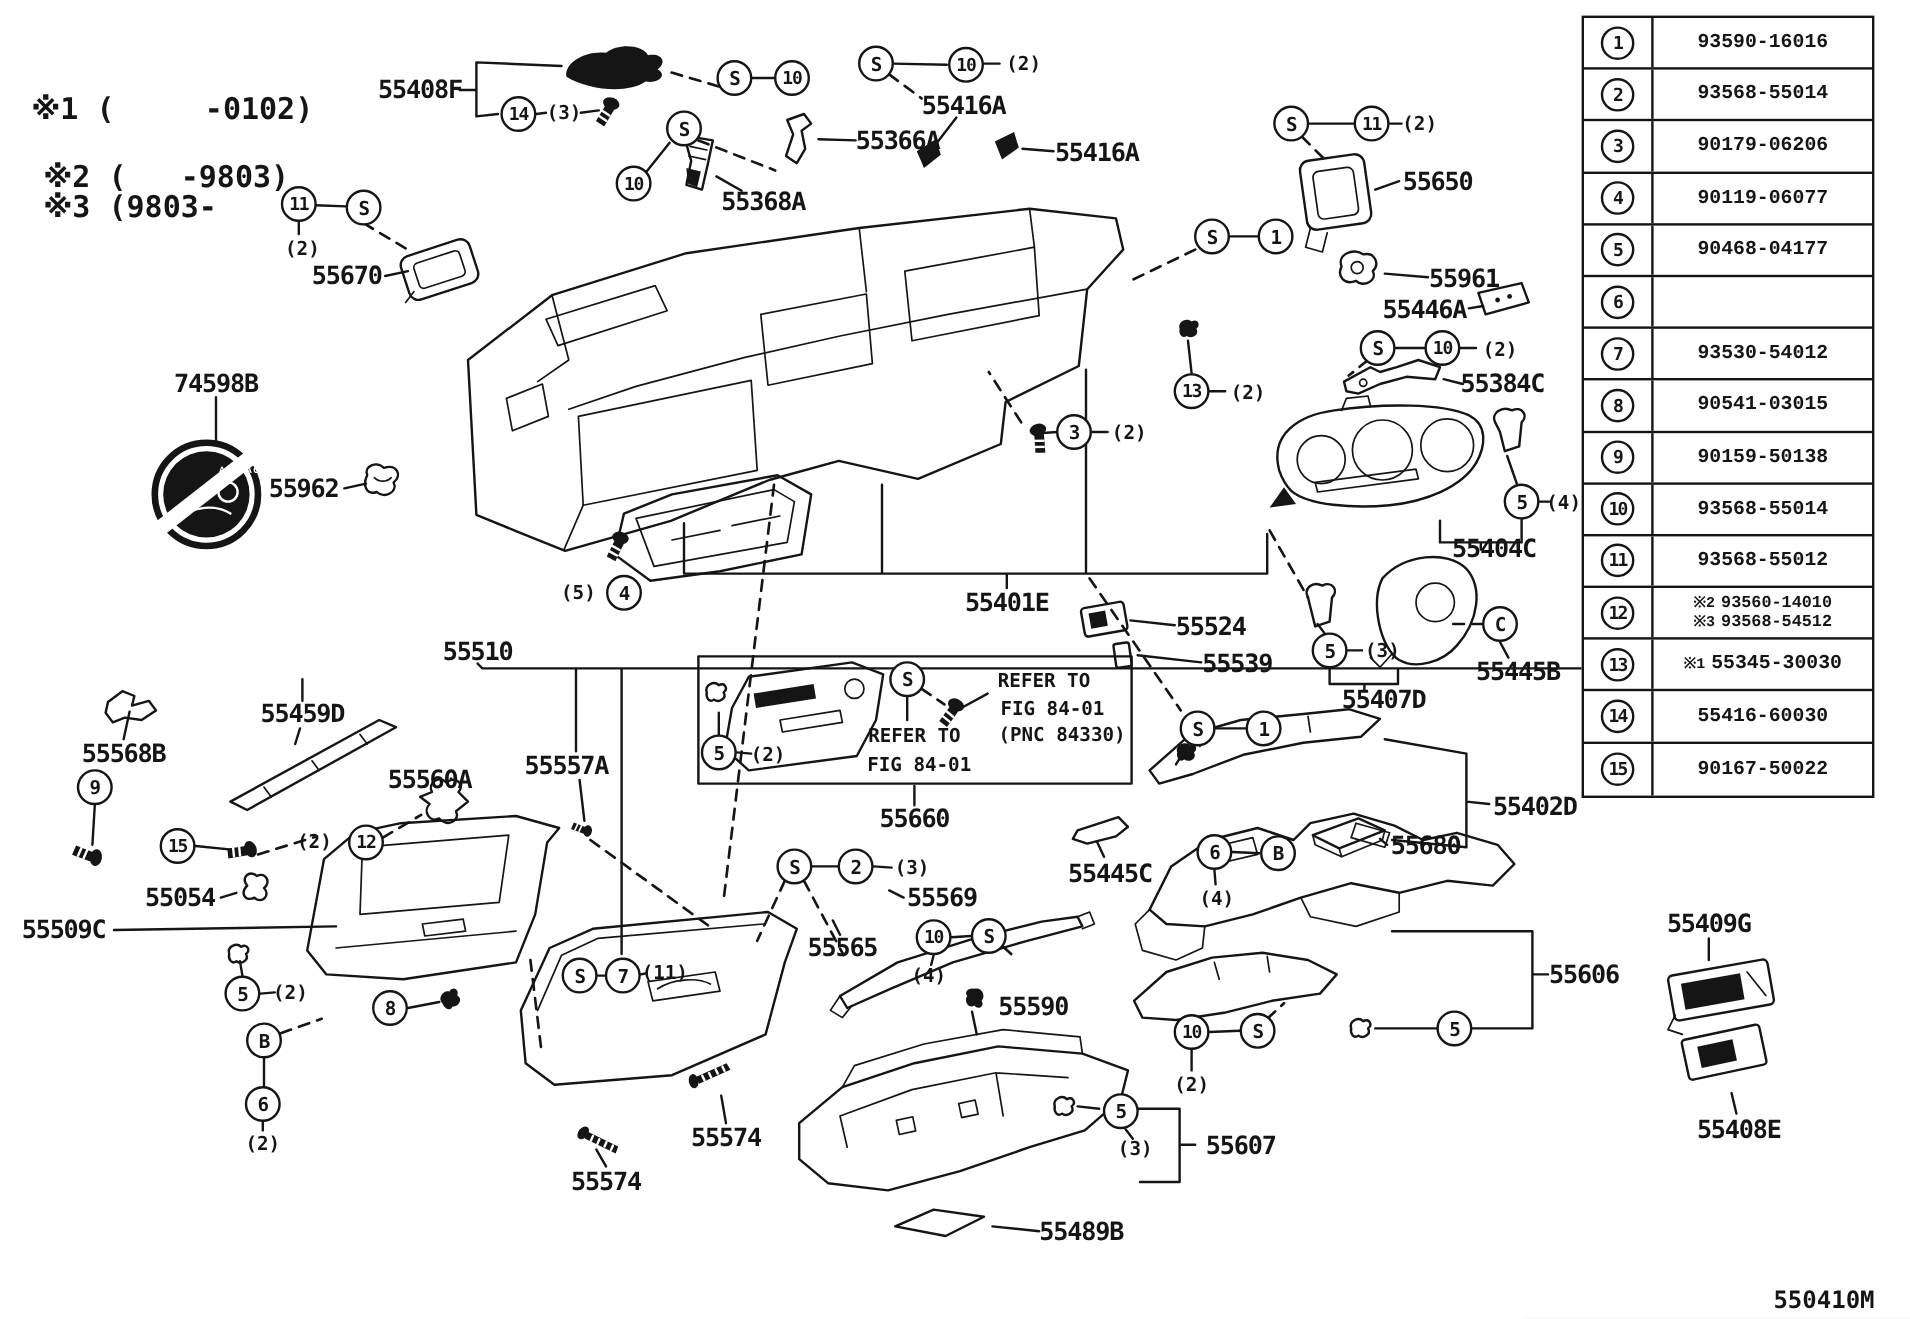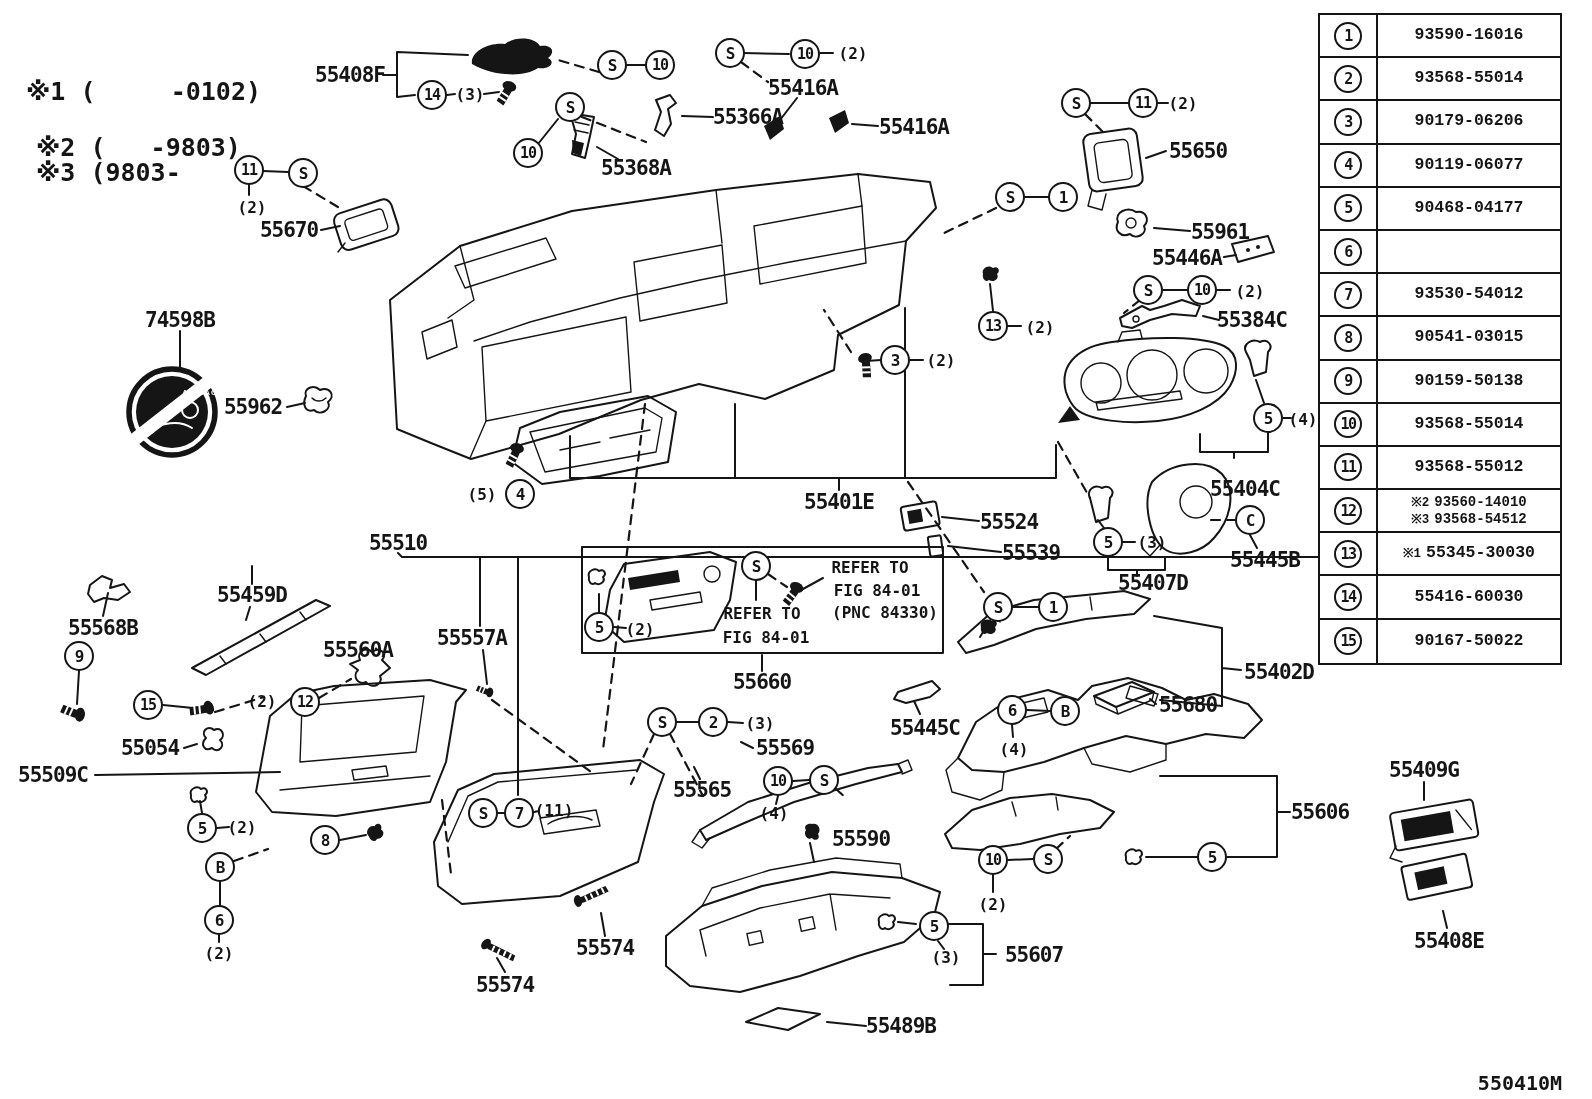--- a/index.html
+++ b/index.html
@@ -267,21 +267,21 @@
       <div class="plabel" style="left: 748px; top: 117px;">55366A</div>
       <div class="plabel" style="left: 914px; top: 127px;">55416A</div>
       <div class="plabel" style="left: 636px; top: 168px;">55368A</div>
       <div class="plabel" style="left: 1198px; top: 151px;">55650</div>
       <div class="plabel" style="left: 289px; top: 230px;">55670</div>
       <div class="plabel" style="left: 1220px; top: 232px;">55961</div>
       <div class="plabel" style="left: 1187px; top: 258px;">55446A</div>
       <div class="plabel" style="left: 1252px; top: 320px;">55384C</div>
       <div class="plabel" style="left: 180px; top: 320px;">74598B</div>
       <div class="plabel" style="left: 253px; top: 407px;">55962</div>
-      <div class="plabel" style="left: 1245px; top: 457px; margin-top: 32px;">55404C</div>
+      <div class="plabel" style="left: 1245px; top: 457px;">55404C</div>
       <div class="plabel" style="left: 839px; top: 502px;">55401E</div>
       <div class="plabel" style="left: 1009px; top: 522px;">55524</div>
       <div class="plabel" style="left: 1031px; top: 553px;">55539</div>
       <div class="plabel" style="left: 398px; top: 543px;">55510</div>
       <div class="plabel" style="left: 252px; top: 595px;">55459D</div>
       <div class="plabel" style="left: 1265px; top: 560px;">55445B</div>
       <div class="plabel" style="left: 1153px; top: 583px;">55407D</div>
       <div class="plabel" style="left: 103px; top: 628px;">55568B</div>
       <div class="plabel" style="left: 472px; top: 638px;">55557A</div>
       <div class="plabel" style="left: 358px; top: 650px;">55560A</div>

